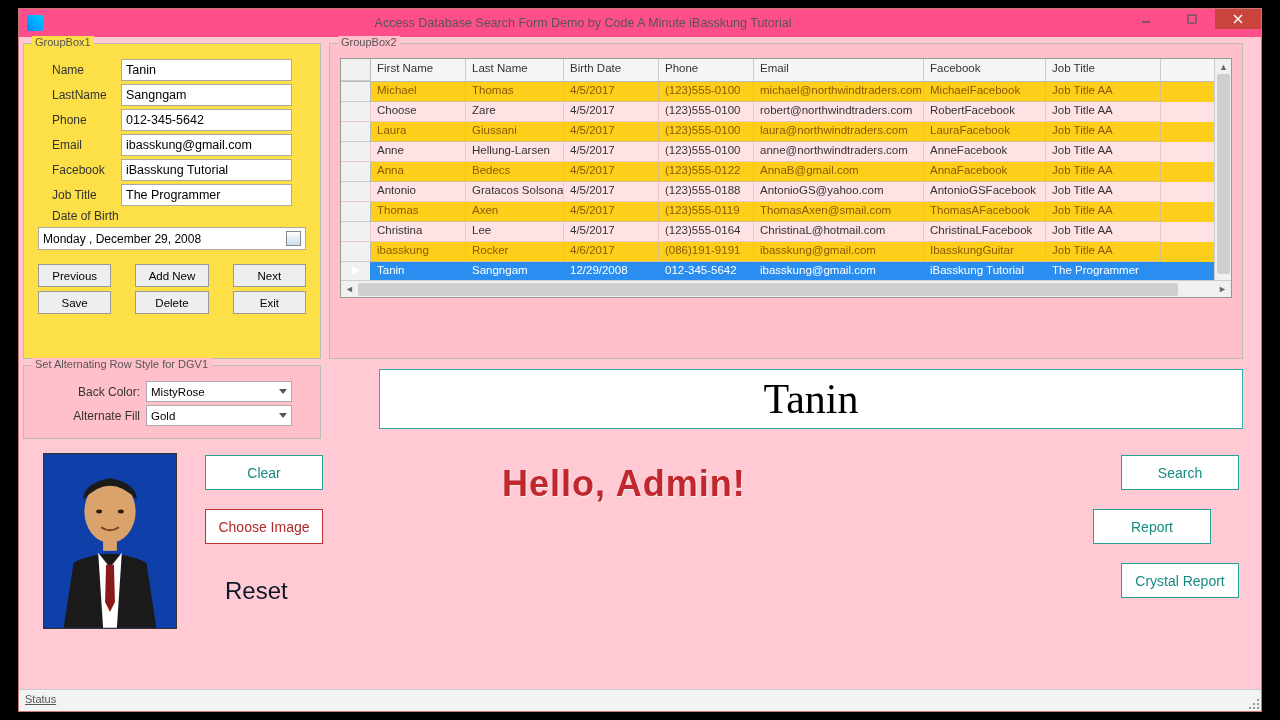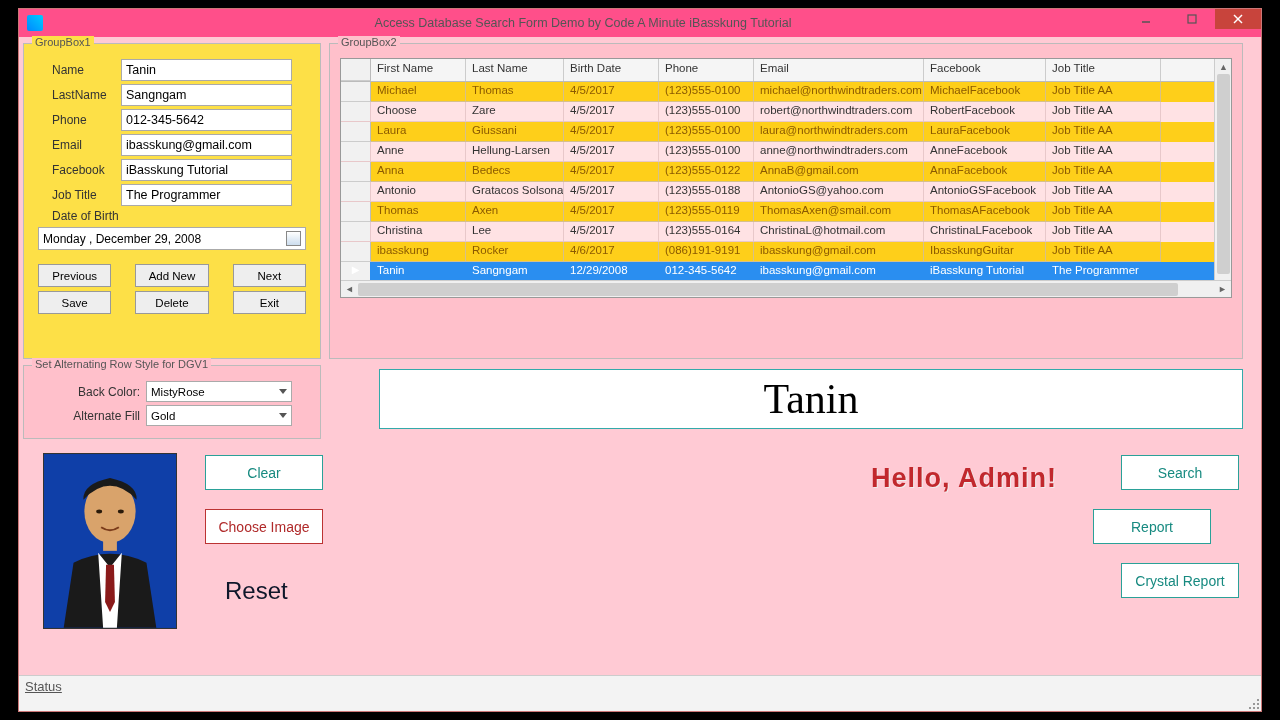--- a/index.html
+++ b/index.html
@@ -59,28 +59,28 @@
 
 #photo { position:absolute; left:24px; top:416px; width:134px; height:176px; background:#103a9a; border:1px solid #333; overflow:hidden; }
 #photo svg { width:100%; height:100%; }
 
 .tealbtn { position:absolute; width:118px; height:35px; background:#fff; border:1px solid #2aa198; color:#178a80; font-size:14px; cursor:pointer; }
 .redbtn  { position:absolute; width:118px; height:35px; background:#fff; border:1px solid #b33; color:#b02a2a; font-size:14px; cursor:pointer; }
 #btnClear{ left:186px; top:418px; }
 #btnChoose{ left:186px; top:472px; }
 #resetlbl{ position:absolute; left:206px; top:540px; color:#0f172a; font-size:24px; }
 
-#hello { position:absolute; left:498px; top:426px; width:540px; text-align:right; font-family:"Arial Black","Segoe UI",sans-serif; font-weight:bold; font-size:27px; color:#c1282d; text-shadow:1px 1px 0 #eee; letter-spacing:1px; }
+#hello { position:absolute; left:483px; top:426px; width:540px; text-align:left; font-family:"Arial Black","Segoe UI",sans-serif; font-weight:bold; font-size:36px; color:#c1282d; text-shadow:1px 1px 0 #eee; letter-spacing:1px; }
 #demoby{ position:absolute; left:470px; top:490px; width:620px; text-align:center; font-family:"Arial Black","Segoe UI",sans-serif; font-weight:bold; font-size:30px; color:#c1282d; text-shadow:1px 1px 0 #eee; letter-spacing:1px; }
 
 #btnSearch{ left:1102px; top:418px; }
 #btnReport{ left:1074px; top:472px; }
 #btnCrystal{ left:1102px; top:526px; }
 
-#statusbar{ position:absolute; left:0; right:0; bottom:0; height:36px; background:#f3f3f3; border-top:1px solid #ccc; font-size:13px; color:#555; padding:3px 6px;text-decoration:underline; }
+#statusbar{ position:absolute; left:0; right:0; bottom:0; height:22px; background:#f3f3f3; border-top:1px solid #ccc; font-size:11px; color:#555; padding:3px 6px;text-decoration:underline; }
 #grip{position:absolute;right:2px;bottom:2px;width:14px;height:14px;}
 #grip span{position:absolute;width:2px;height:2px;background:#999;}
 </style>
 </head>
 <body>
 
 <div class="window">
   <div class="titlebar">
     <div class="tb-icon"></div>
     <div class="tb-title">Access Database Search Form Demo by Code A Minute iBasskung Tutorial</div>

